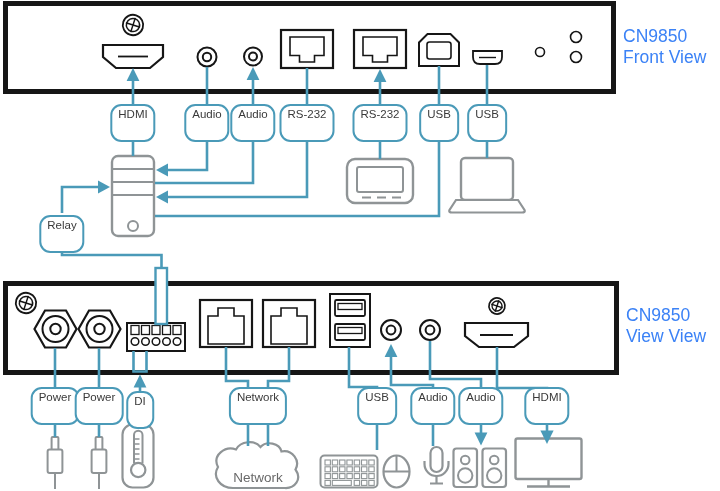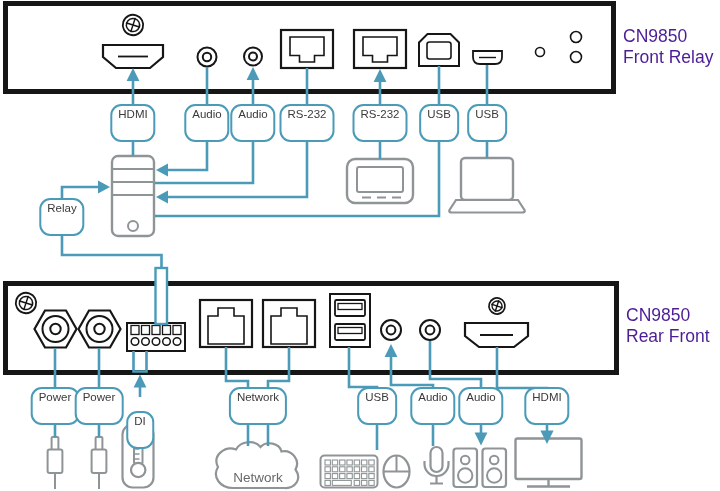--- a/index.html
+++ b/index.html
@@ -2,21 +2,21 @@
 <html><head>
 <meta charset="utf-8">
 <style>
   html,body{margin:0;padding:0;background:#fff;}
   #stage{position:relative;width:720px;height:491px;background:#fff;overflow:hidden;
          font-family:"Liberation Sans",sans-serif;}
   #stage svg{position:absolute;left:0;top:0;}
   .pill{position:absolute;transform:translate(-50%,-50%);background:#fff;
         border:2px solid #4a9ab8;border-radius:11px;color:#3a3a3a;
         font-size:11.5px;line-height:15px;padding:1px 6px 18px;white-space:nowrap;z-index:5;}
-  .view-title{position:absolute;color:#4c1d95;font-size:17.5px;line-height:21px;z-index:5;}
+  .view-title{position:absolute;color:#3b82f6;font-size:17.5px;line-height:21px;z-index:5;}
   .cloud-label{position:absolute;transform:translate(-50%,-50%);color:#696969;
         font-size:13.5px;z-index:5;background:#fff;padding:0 2px;}
   .wire{stroke:#4a9ab8;stroke-width:2.6;fill:none;}
   .arrow{fill:#4a9ab8;stroke:none;}
   .blk{stroke:#161616;fill:#fff;}
   .dev{stroke:#8f9496;fill:#fff;}
   .devl{stroke:#8f9496;fill:none;}
 </style>
 </head>
 <body>
@@ -270,40 +270,40 @@
     <path class="wire" d="M433,415 V446"></path>
     <path class="wire" d="M481,415 V433"></path>
         <polygon class="arrow" points="481,445.5 474.6,432.5 487.4,432.5"></polygon>
     <path class="wire" d="M547,415 V431"></path>
         <polygon class="arrow" points="547,444 540.4,430.5 553.6,430.5"></polygon>
   </g>
 </svg>
 
 <div class="view-title" style="left:623px;top:26px;">
   <div>CN9850</div>
-  <div>Front Relay</div>
+  <div>Front View</div>
 </div>
 <div class="view-title" style="left:626px;top:305px;">
   <div>CN9850</div>
-  <div>Rear Front</div>
+  <div>View View</div>
 </div>
 
 <div class="pill" style="left:133px;top:123px;">HDMI</div>
 <div class="pill" style="left:207px;top:123px;">Audio</div>
 <div class="pill" style="left:253px;top:123px;">Audio</div>
 <div class="pill" style="left:307px;top:123px;">RS-232</div>
 <div class="pill" style="left:380px;top:123px;">RS-232</div>
 <div class="pill" style="left:439px;top:123px;">USB</div>
 <div class="pill" style="left:487px;top:123px;">USB</div>
 
-<div class="pill" style="left:62px;top:217px;">Relay</div>
+<div class="pill" style="left:62px;top:234px;">Relay</div>
 
 <div class="pill" style="left:55px;top:406px;">Power</div>
 <div class="pill" style="left:99px;top:406px;">Power</div>
-<div class="pill" style="left:140px;top:430px;">DI</div>
+<div class="pill" style="left:140px;top:410px;">DI</div>
 <div class="pill" style="left:258px;top:406px;">Network</div>
 <div class="pill" style="left:377px;top:406px;">USB</div>
 <div class="pill" style="left:433px;top:406px;">Audio</div>
 <div class="pill" style="left:481px;top:406px;">Audio</div>
 <div class="pill" style="left:547px;top:406px;">HDMI</div>
 
 <div class="cloud-label" style="left:258px;top:477px;">Network</div>
 
 </div>
 

